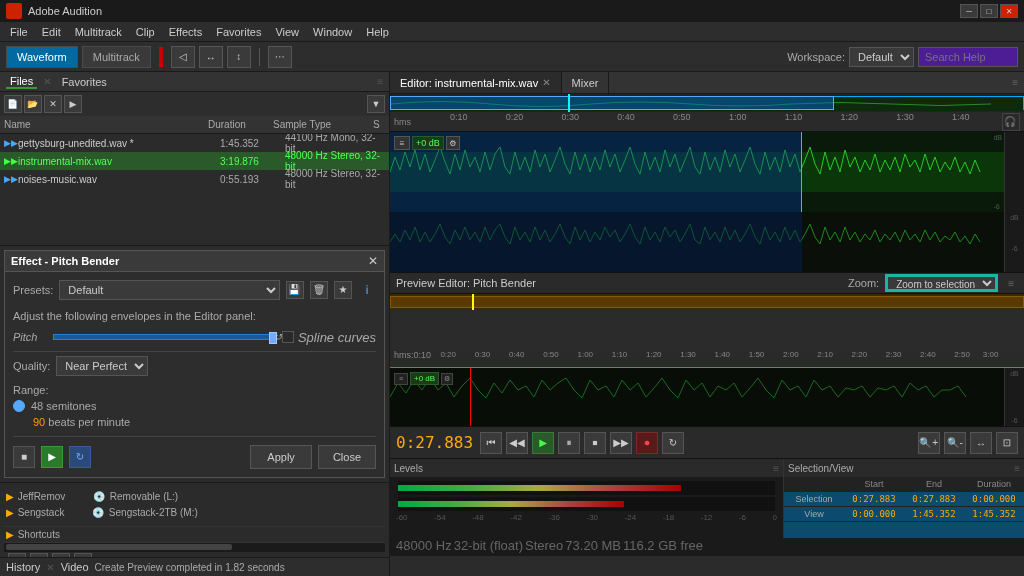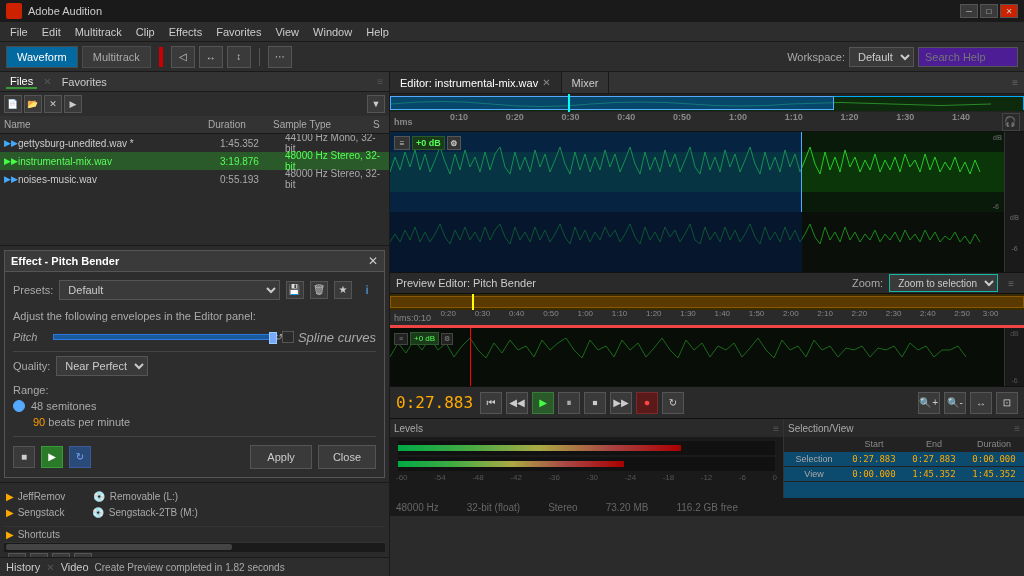--- a/index.html
+++ b/index.html
@@ -388,21 +388,21 @@
       align-items: center;
       padding: 0 6px;
       gap: 6px;
       border-top: 1px solid #111;
       border-bottom: 1px solid #111;
     }
     .preview-title { font-size: 11px; color: #ccc; }
     .zoom-label { margin-left: auto; font-size: 11px; color: #aaa; }
     .zoom-select {
       background: #3a3a3a;
-      border: 1px solid #14b8a6;
+      border: 3px solid #14b8a6;
       color: #ccc;
       font-size: 10px;
       padding: 1px 4px;
       height: 18px;
     }
 
     
     .transport-bar {
       background: #2a2a2a;
       height: 32px;
@@ -473,24 +473,23 @@
       border-bottom: 1px solid #222;
       text-align: center;
     }
     .sel-cell.header { color: #888; background: #222; }
     .sel-cell.value { color: #fa0; font-family: monospace; }
 
     .status-bar {
       background: #1a1a1a;
       height: 18px;
       display: flex;
-      align-items: center;
       padding: 0 6px;
-      gap: 28px;
-      font-size: 10px;
+      gap: 2px;
+      font-size: 13px;
       color: #666;
     }
 
     
     .h-meter {
       height: 14px;
       background: #111;
       margin: 2px 4px;
       position: relative;
       overflow: hidden;
@@ -744,21 +743,21 @@
 
           <path d="M0,7 Q50,2 100,7 Q150,12 200,7 Q250,3 300,7 Q350,11 400,7 Q450,4 500,7 Q550,10 600,7" stroke="#2a8a2a" stroke-width="1" fill="none"></path>
         </svg>
       </div>
 
       <div style="position:absolute;top:2px;left:0;width:70%;height:14px;background:rgba(0,100,200,0.5);border:1px solid #5af;"></div>
 
       <div style="position:absolute;top:0;left:28%;width:2px;height:18px;background:#0ff;"></div>
     </div>
 
-    <div style="position:relative;display:flex;flex-direction:column;font-weight:bold;">
+    <div style="position:relative;display:flex;flex-direction:column;">
 
       <div class="timeline">
         <span style="font-size:9px;color:#888;width:28px;">hms</span>
         <div style="position:relative;flex:1;height:20px;">
           <span style="position:absolute;left:5%;font-size:9px;color:#888;">0:10</span>
           <span style="position:absolute;left:15%;font-size:9px;color:#888;">0:20</span>
           <span style="position:absolute;left:25%;font-size:9px;color:#888;">0:30</span>
           <span style="position:absolute;left:35%;font-size:9px;color:#888;">0:40</span>
           <span style="position:absolute;left:45%;font-size:9px;color:#888;">0:50</span>
           <span style="position:absolute;left:55%;font-size:9px;color:#888;">1:00</span>
@@ -823,21 +822,21 @@
       </select>
       <div style="padding:2px 4px;font-size:10px;color:#666;cursor:pointer;">≡</div>
     </div>
 
     <div style="background:#3a2a00;height:16px;position:relative;overflow:hidden;">
       <div style="position:absolute;top:2px;left:0;width:100%;height:12px;background:#5a3a00;border:1px solid #8a5a00;"></div>
 
       <div style="position:absolute;top:0;left:13%;width:2px;height:16px;background:#ff0;"></div>
     </div>
 
-    <div style="background:#2a2a2a;height:18px;position:relative;display:flex;align-items:center;border-bottom:3px solid #ef4444;padding:0 4px;">
+    <div style="background:#2a2a2a;height:18px;position:relative;display:flex;border-bottom:1px solid #ef4444;padding:0 4px;margin-top:40px;">
       <span style="font-size:9px;color:#888;width:35px;">hms:0:10</span>
       <div style="position:relative;flex:1;height:18px;">
         <span style="position:absolute;left:2%;font-size:8px;color:#888;">0:20</span>
         <span style="position:absolute;left:8%;font-size:8px;color:#888;">0:30</span>
         <span style="position:absolute;left:14%;font-size:8px;color:#888;">0:40</span>
         <span style="position:absolute;left:20%;font-size:8px;color:#888;">0:50</span>
         <span style="position:absolute;left:26%;font-size:8px;color:#888;">1:00</span>
         <span style="position:absolute;left:32%;font-size:8px;color:#888;">1:10</span>
         <span style="position:absolute;left:38%;font-size:8px;color:#888;">1:20</span>
         <span style="position:absolute;left:44%;font-size:8px;color:#888;">1:30</span>

